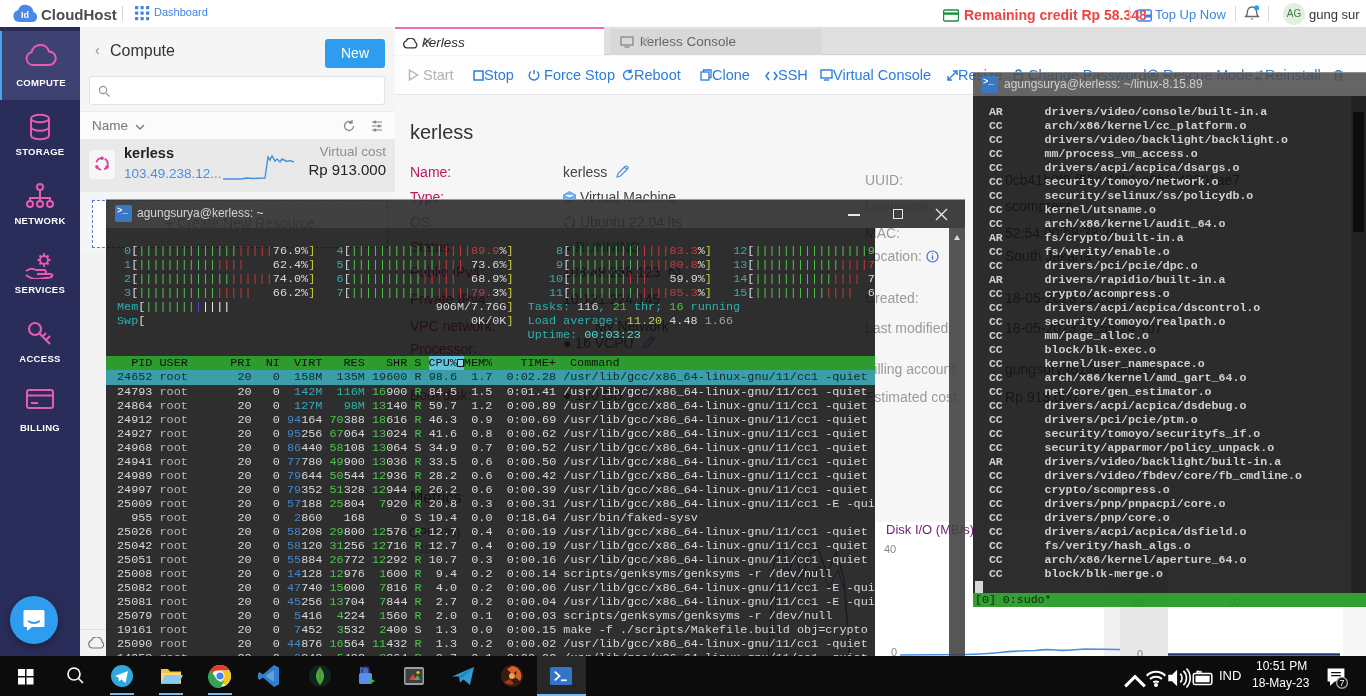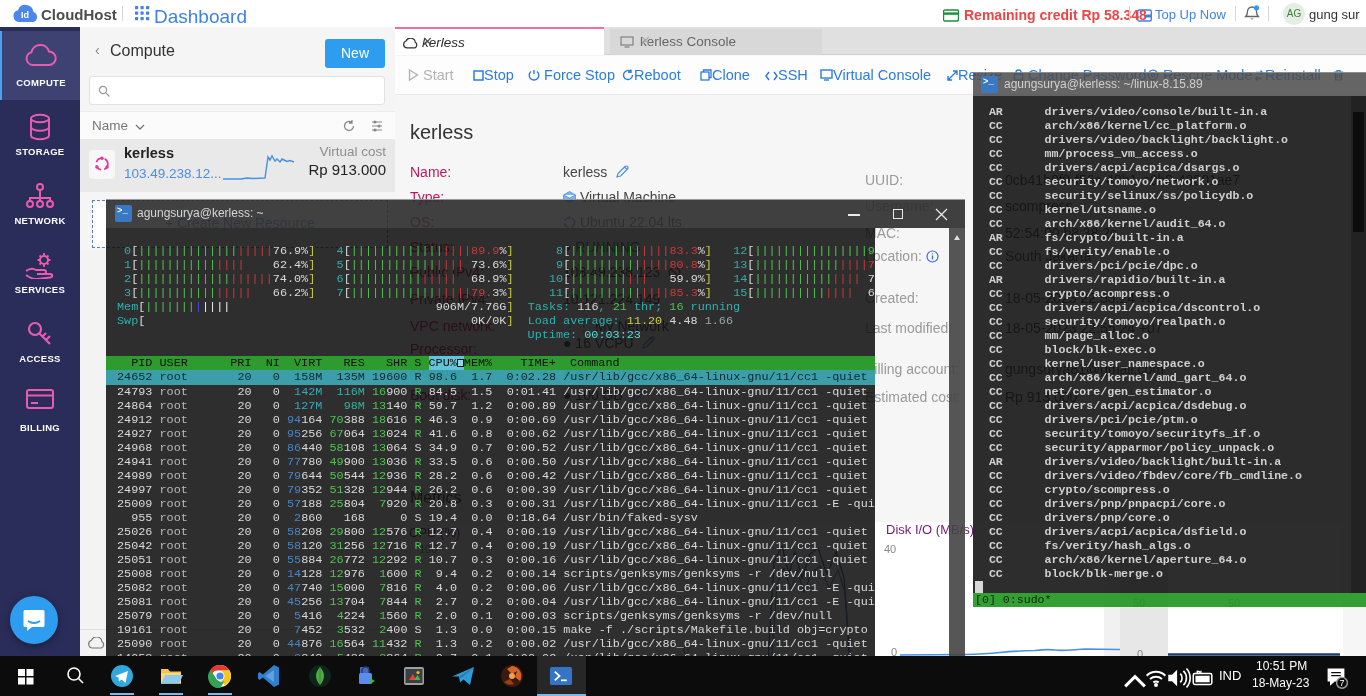--- a/index.html
+++ b/index.html
@@ -3,21 +3,21 @@
 * { margin:0; padding:0; box-sizing:border-box; }
 html,body { width:1366px; height:696px; overflow:hidden; font-family:"Liberation Sans",sans-serif; }
 #page { position:absolute; inset:0; background:#fff; }
 .abs { position:absolute; }
 
 
 #hdr { position:absolute; left:0; top:0; width:1366px; height:27px; background:#fff; }
 #logo { position:absolute; left:12px; top:4px; width:27px; height:19px; }
 #logoname { position:absolute; left:41px; top:6px; font-size:15px; font-weight:bold; color:#4d4d4d; letter-spacing:0; }
 .hsep { position:absolute; top:6px; width:1px; height:15px; background:#d5d5d5; }
-#dash { position:absolute; left:154px; top:6px; font-size:19px; color:#3f83e8; }
+#dash { position:absolute; left:154px; top:6px; font-size:11px; color:#3f83e8; }
 #rcredit { position:absolute; left:964px; top:7px; font-size:14px; color:#ef4444;font-weight:bold; }
 #topup { position:absolute; left:1155px; top:7px; font-size:13px; color:#3f83e8; }
 #uname { position:absolute; left:1309px; top:7px; font-size:13px; color:#333; }
 #avatar { position:absolute; left:1283px; top:3px; width:22px; height:22px; border-radius:50%; background:#e4efe4; color:#3e7d3e; font-size:10px; text-align:center; line-height:22px; }
 
 
 #sidebar { position:absolute; left:0; top:27px; width:80px; height:629px; background:#2a2d59; }
 .sbitem { position:absolute; left:0; width:80px; height:69px; text-align:center; }
 .sbitem .lbl { position:absolute; left:0; right:0; top:46px; font-size:9.5px; color:#fff; letter-spacing:0.3px; font-weight:bold; }
 .sbitem svg { position:absolute; left:50%; transform:translateX(-50%); top:13px; }

